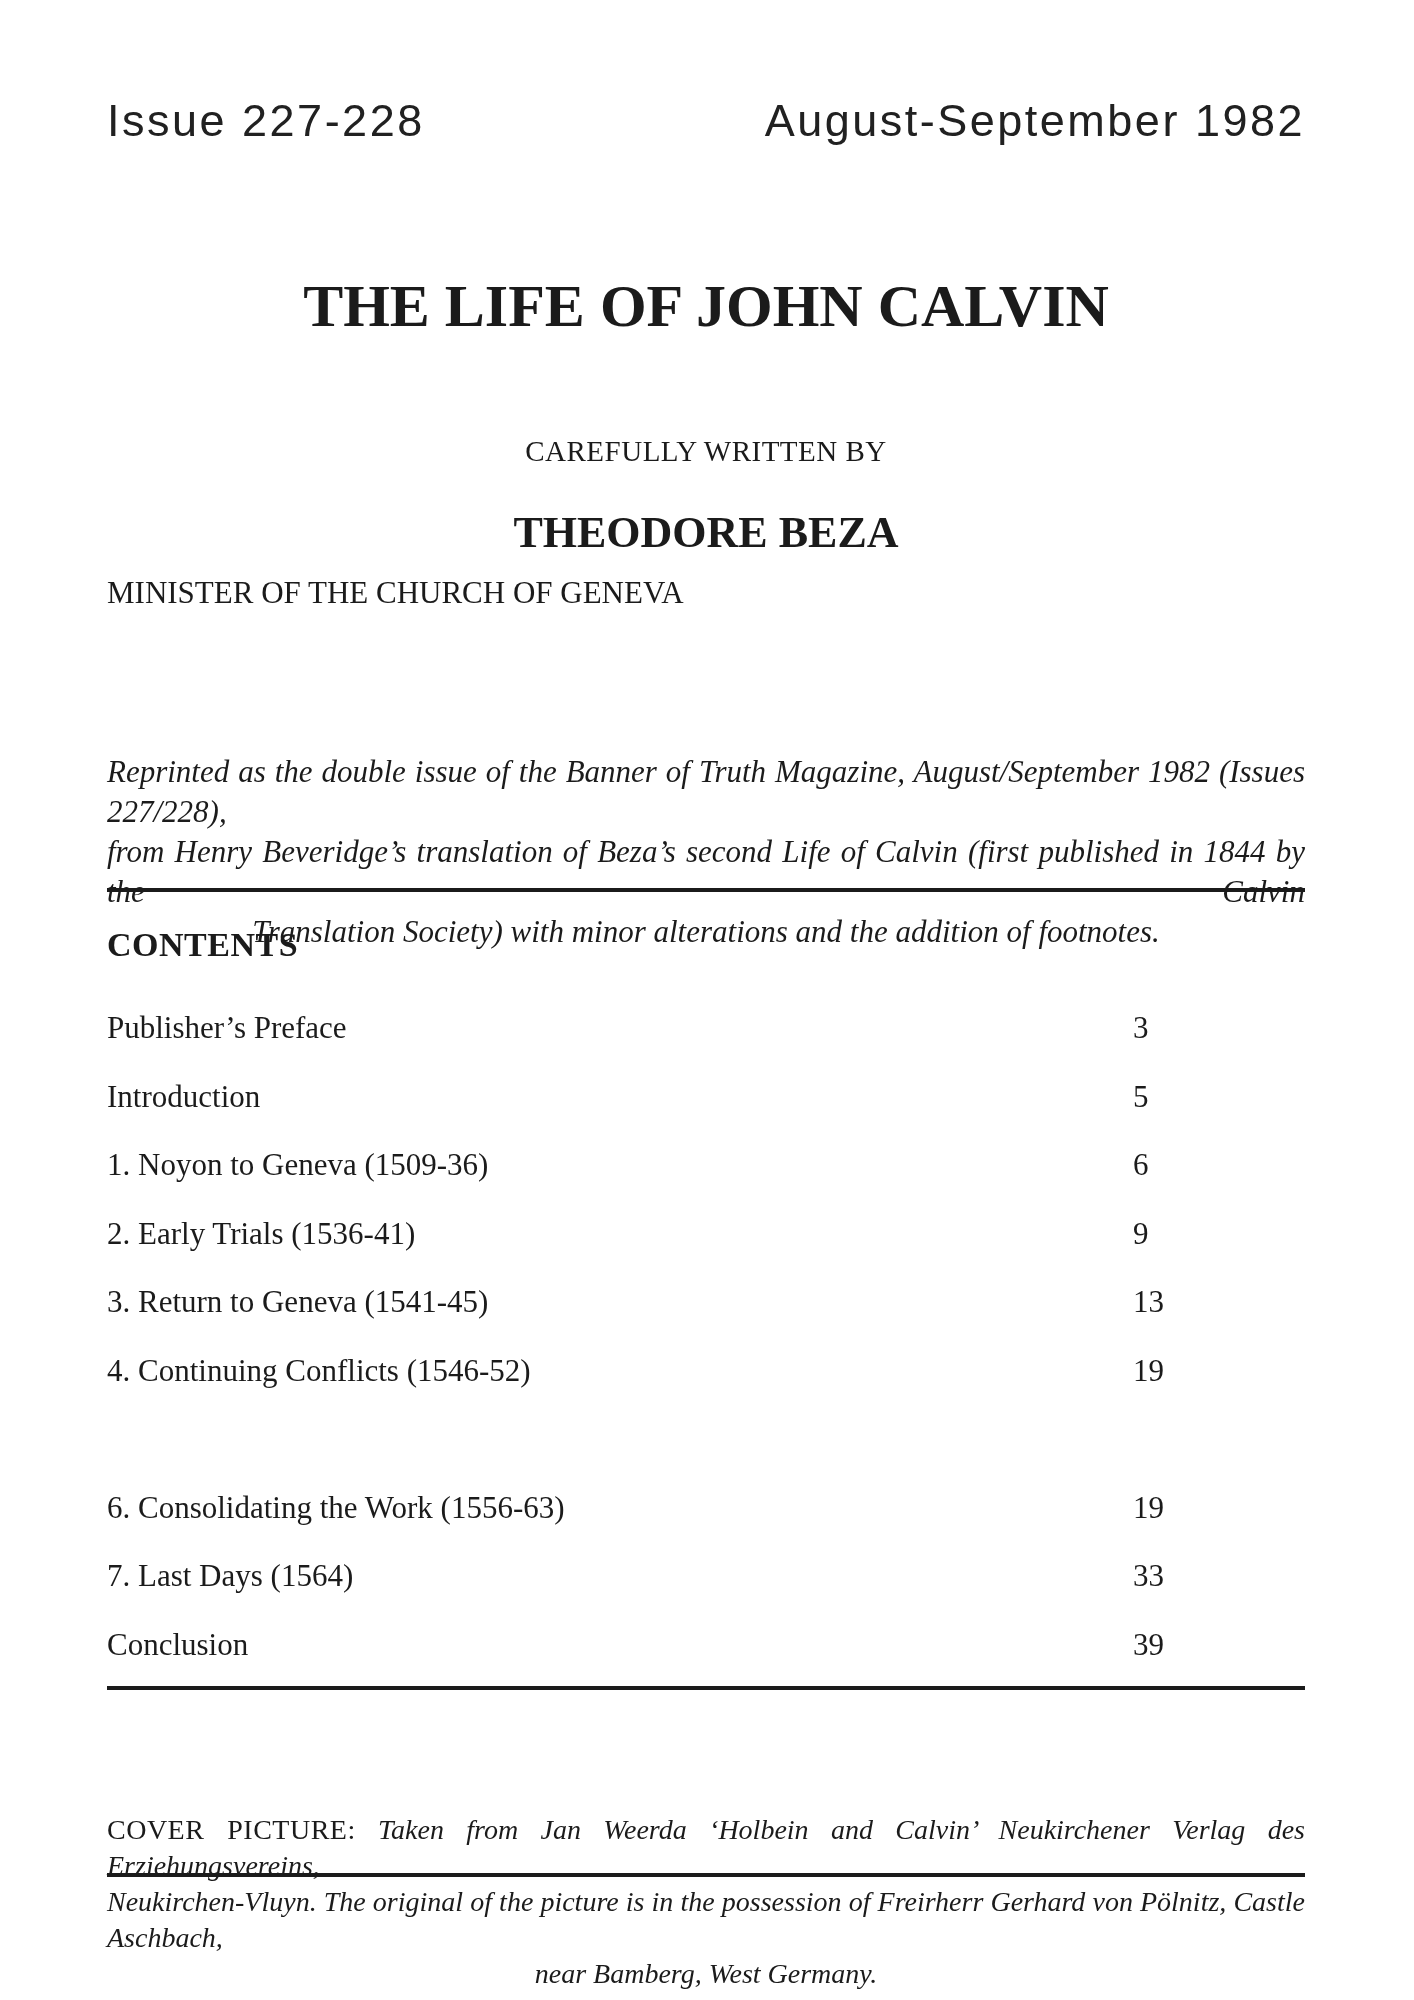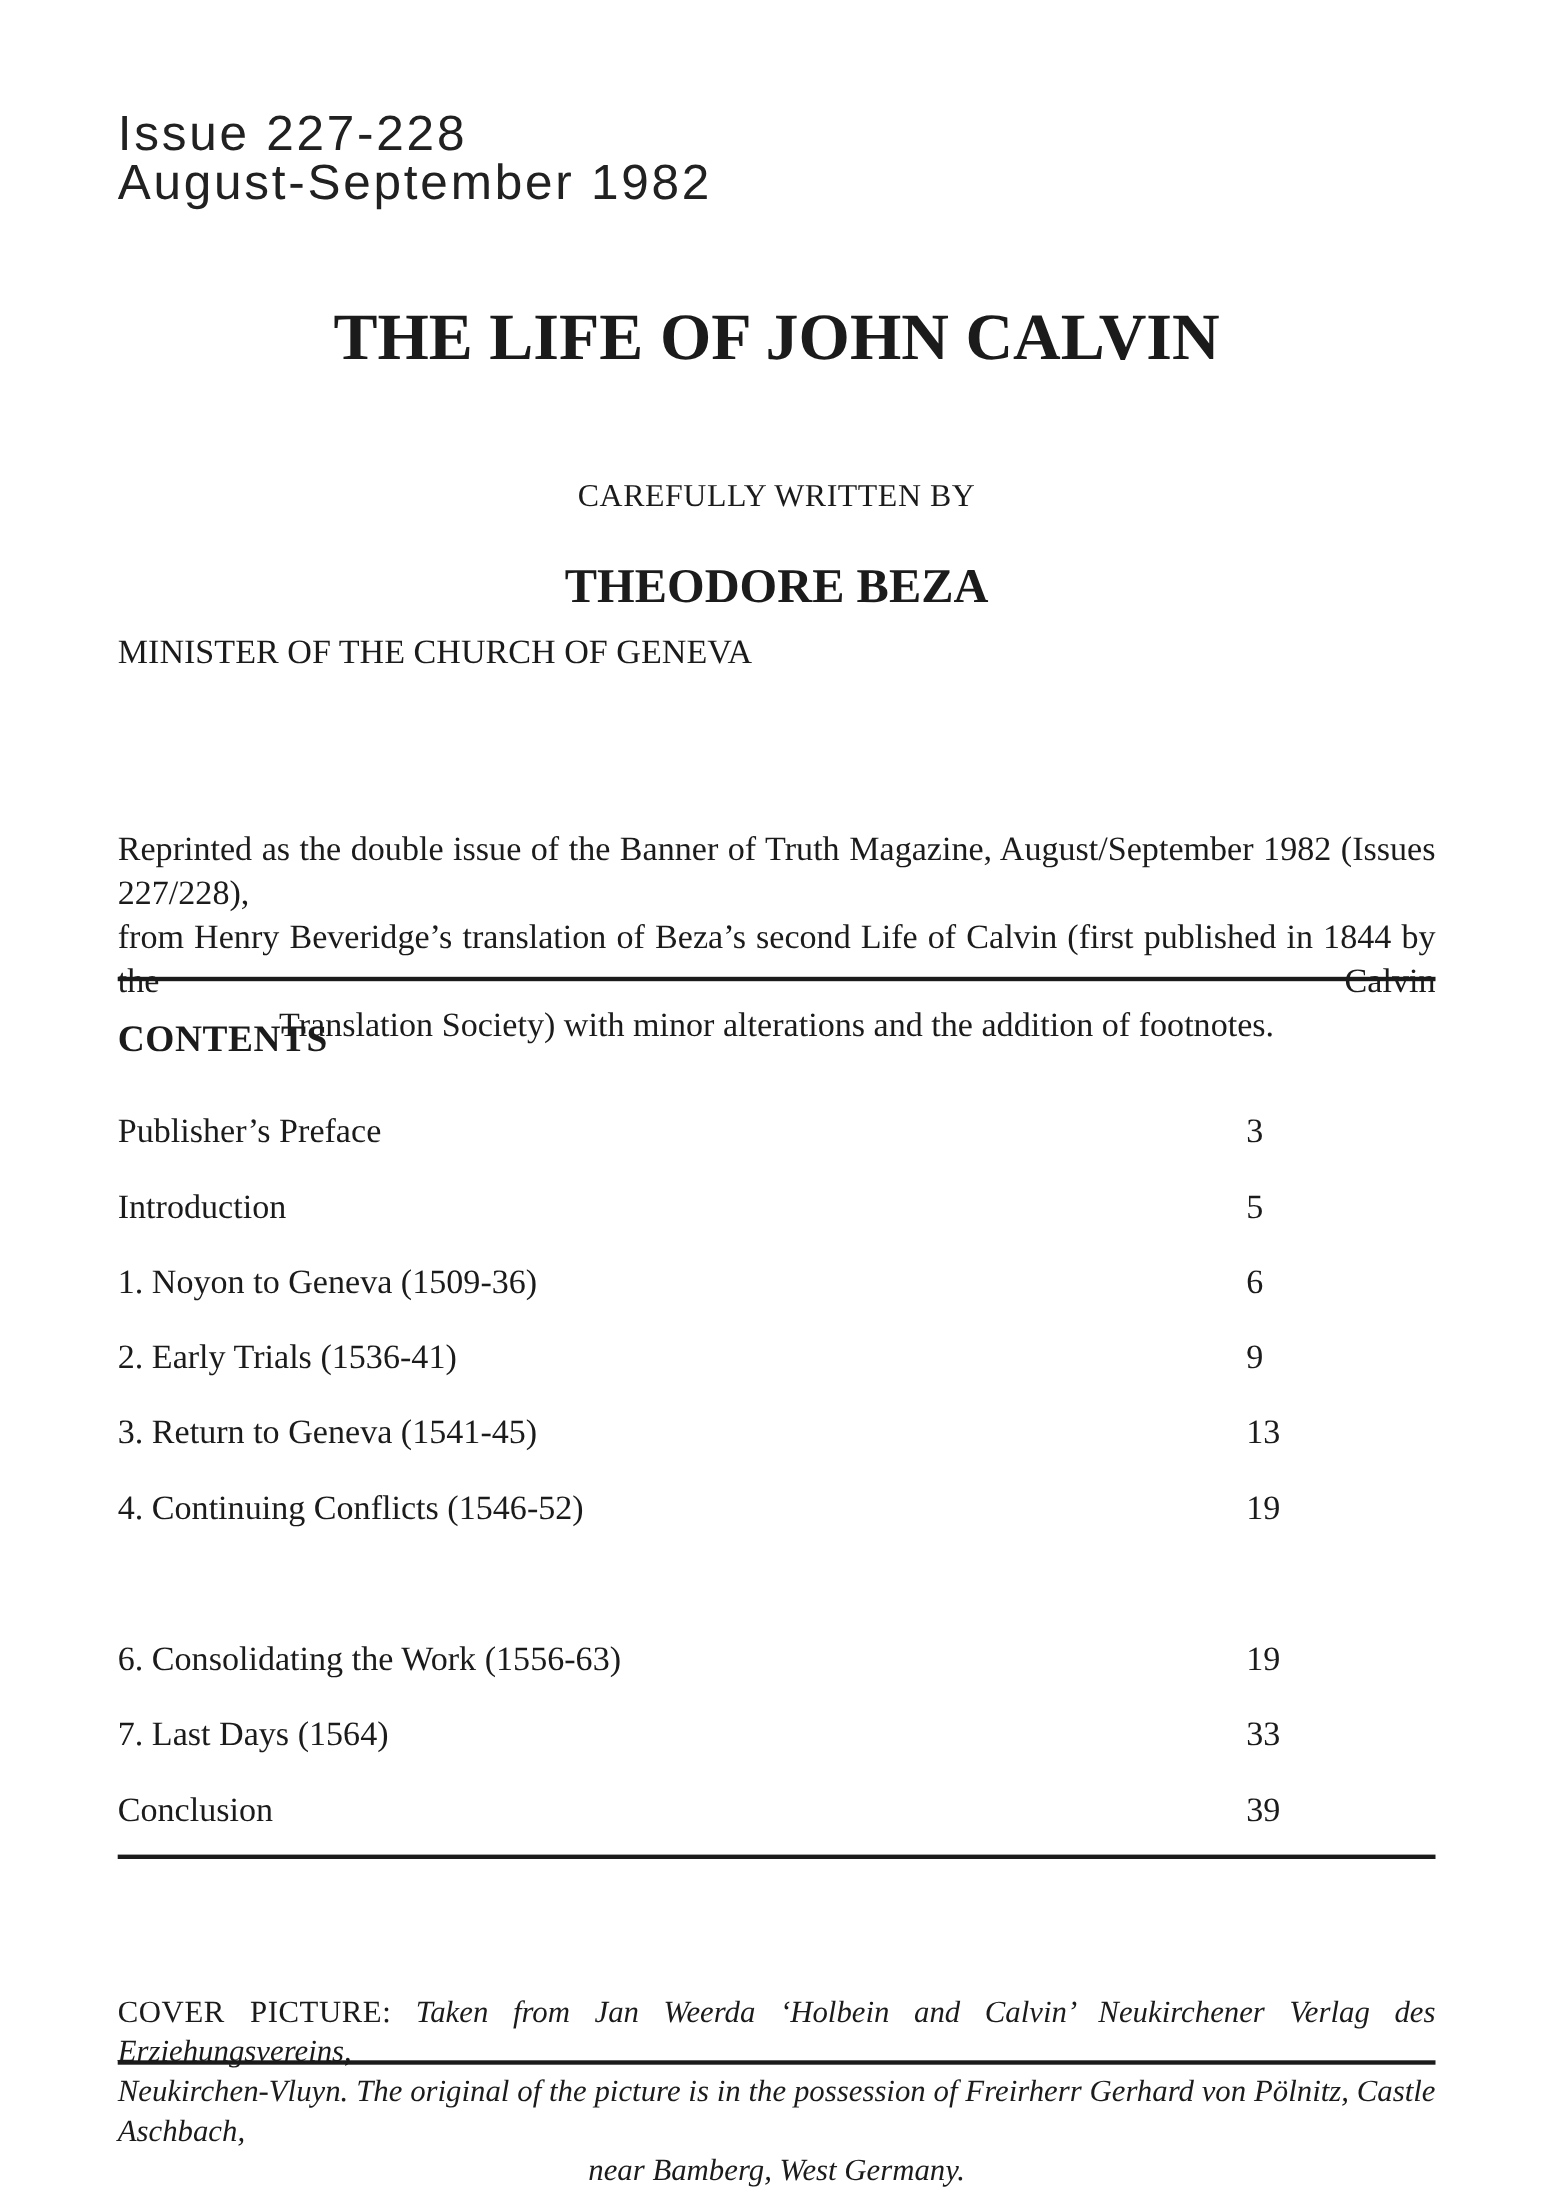--- a/index.html
+++ b/index.html
@@ -5,21 +5,21 @@
   html, body { margin: 0; padding: 0; background: #ffffff; }
   .page {
     position: relative;
     width: 1414px;
     height: 2000px;
     background: #ffffff;
     color: #1b1b1b;
     font-family: "Liberation Serif", serif;
     overflow: hidden;
   }
-  .abs { position: absolute; left: 107px; width: 1198px; flex-direction: column; }
+  .abs { position: absolute; left: 107px; width: 1198px; }
 
   .header-row {
     top: 98px;
     display: flex;
     justify-content: space-between;
     font-family: "Liberation Sans", sans-serif;
     font-size: 45px;
     letter-spacing: 2.5px;
     line-height: 1;
     color: #212121;
@@ -53,20 +53,21 @@
 
   .author-title {
     top: 577px;
     font-size: 31px;
     line-height: 1;
   }
 
   .reprint-note {
     top: 752px;
     font-size: 31px;
+    font-style: italic;
     line-height: 40px;
   }
   .line-just {
     text-align: justify;
     text-align-last: justify;
     text-justify: inter-word;
     white-space: normal;
   }
   .line-left { text-align: center; }
 

